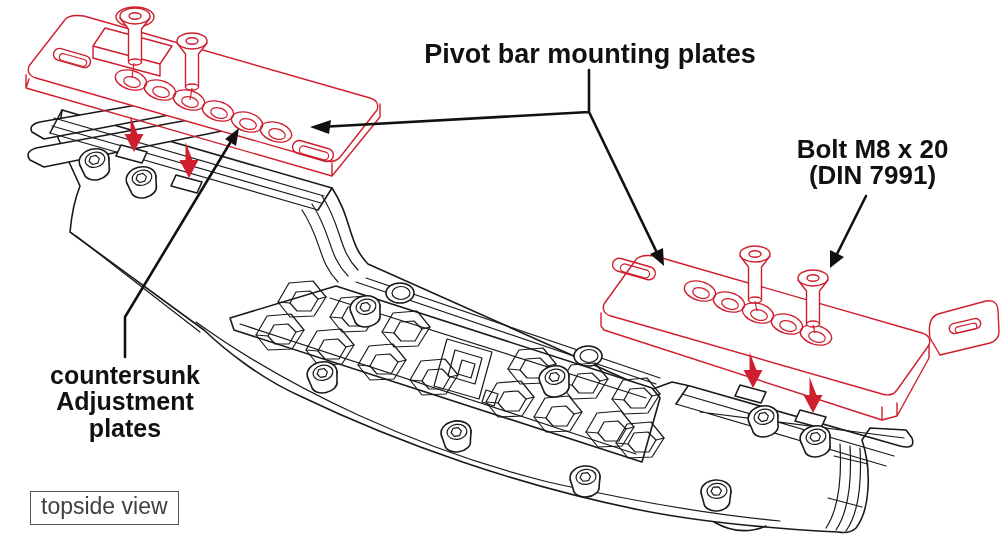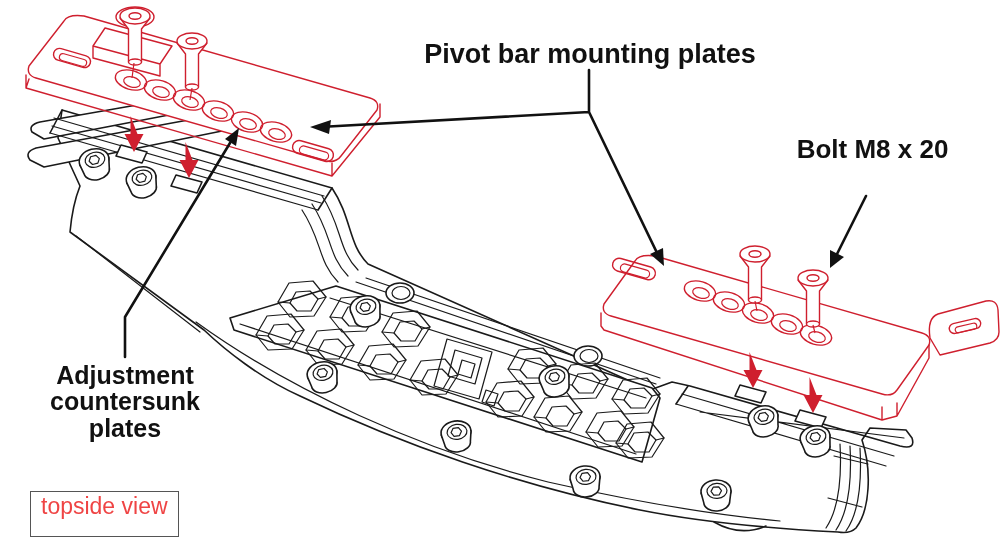--- a/index.html
+++ b/index.html
@@ -7,21 +7,21 @@
     position:relative;width:1000px;height:538px;background:#fff;overflow:hidden;
     font-family:"Liberation Sans","DejaVu Sans",sans-serif;color:#111;
   }
   #drawing{position:absolute;left:0;top:0;}
   .label{position:absolute;font-weight:bold;text-align:center;line-height:1.04;color:#111;}
   #pivot-label{left:380px;top:40px;width:420px;font-size:27px;}
   #bolt-label{left:765px;top:136px;width:215px;font-size:26px;line-height:1.0;}
   #adjust-label{left:15px;top:362px;width:220px;font-size:25px;line-height:1.05;}
   #view-label{
     position:absolute;left:30px;top:491px;font-size:23px;font-weight:normal;
-    border:1.5px solid #555;padding:1px 10px 16px 10px;background:#fff;color:#ef4444;
+    border:1.5px solid #555;padding:1px 10px 4px 10px;background:#fff;color:#404040;
   }
   
   .k{stroke:#1a1a1a;fill:none;stroke-width:1.6;stroke-linejoin:round;stroke-linecap:round;}
   .kf{stroke:#1a1a1a;fill:#fff;stroke-width:1.6;stroke-linejoin:round;stroke-linecap:round;}
   .kt{stroke:#1a1a1a;fill:none;stroke-width:1.2;stroke-linejoin:round;stroke-linecap:round;}
   .ld{stroke:#111;fill:none;stroke-width:2.6;stroke-linejoin:round;stroke-linecap:round;}
   .ah{fill:#111;stroke:none;}
   .r{stroke:var(--red,#cf1f2e);fill:none;stroke-width:1.4;stroke-linejoin:round;stroke-linecap:round;}
   .rf{stroke:var(--red,#cf1f2e);fill:#fff;stroke-width:1.4;stroke-linejoin:round;stroke-linecap:round;}
   .ra{fill:var(--red,#cf1f2e);stroke:none;}
@@ -230,23 +230,24 @@
 
     <path class="ld" d="M 125,357 L 125,317 L 230,143"></path>
     <polygon class="ah" points="239,128 236,146 225,139"></polygon>
   </g>
 </svg>
 
 <div class="label" id="pivot-label">Pivot bar mounting plates</div>
 
 <div class="label" id="bolt-label">
   <div>Bolt M8 x 20</div>
+  <div>(DIN 7991)</div>
 </div>
 
 <div class="label" id="adjust-label">
+  <div>countersunk</div>
   <div>Adjustment</div>
-  <div>countersunk</div>
   <div>plates</div>
 </div>
 
 <div id="view-label">topside view</div>
 
 </div>
 
 </body></html>

